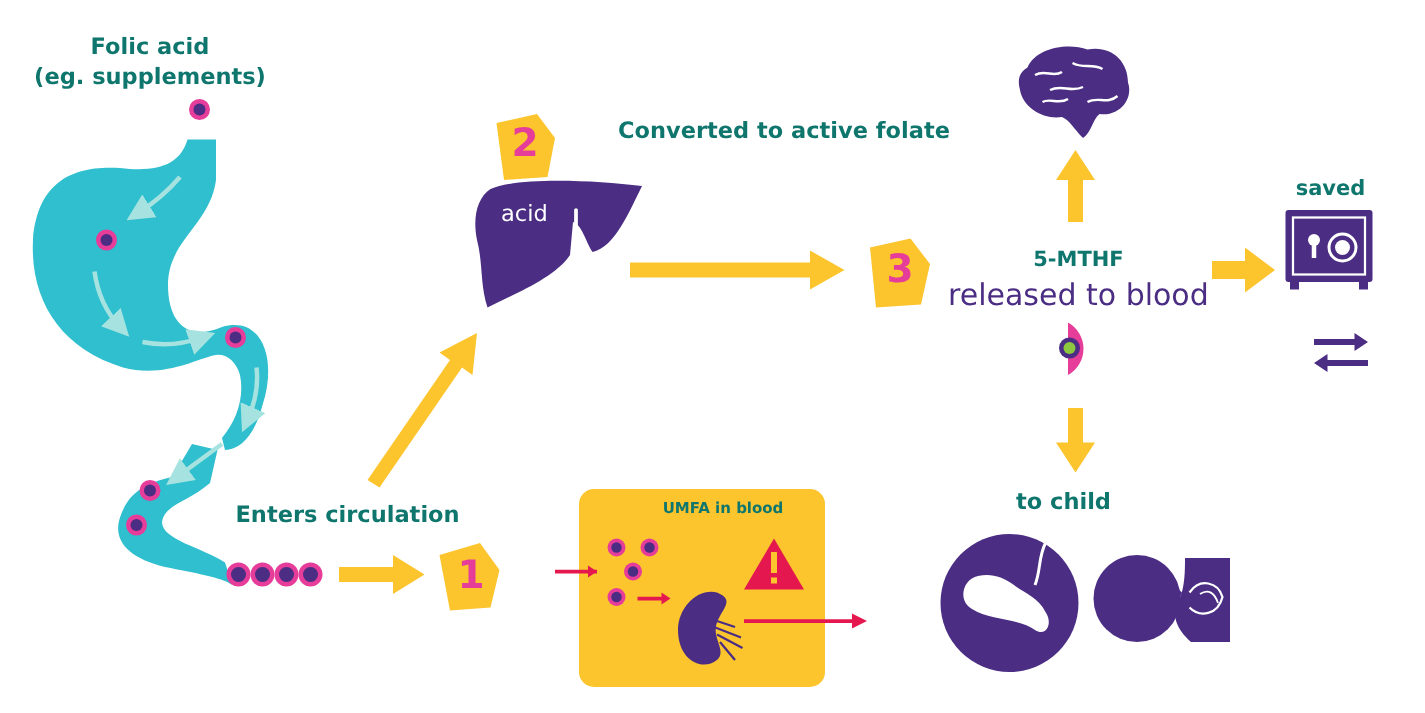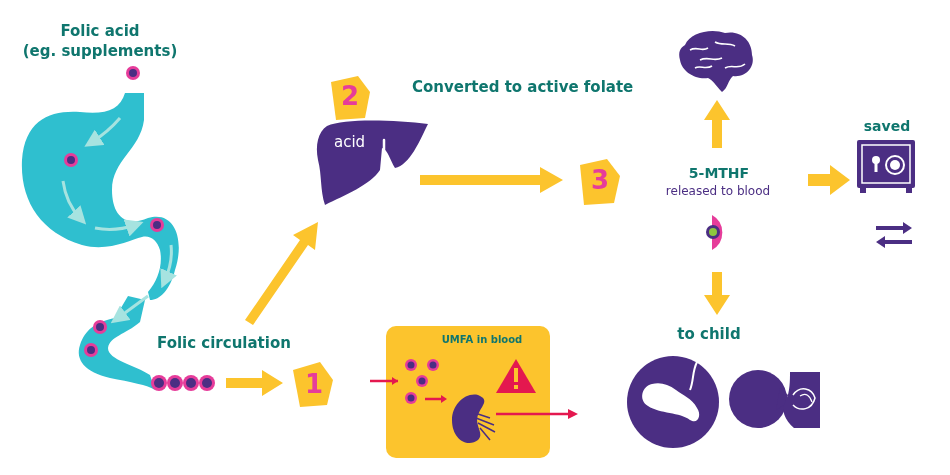--- a/index.html
+++ b/index.html
@@ -147,25 +147,25 @@
   <div class="abs lbl lbl-c" style="left:0; top:21px; width:200px; font-size:15px; line-height:20px;">
     <div>Folic acid</div>
     <div>(eg. supplements)</div>
   </div>
 
   <div class="abs lbl" style="left:412px; top:78px; font-size:15px;">Converted to active folate</div>
 
   <div class="abs" style="left:334px; top:133px; font-size:15px; color:#ffffff;">acid</div>
 
   <div class="abs lbl lbl-c" style="left:644px; top:165px; width:150px; font-size:14px;">5-MTHF</div>
-  <div class="abs lbl-c" style="left:632px; top:184px; width:172px; font-size:12px; color:#4b2e83; white-space:nowrap;">released to blood</div>
+  <div class="abs lbl-c" style="left:632px; top:184px; width:172px; font-size:20px; color:#4b2e83; white-space:nowrap;">released to blood</div>
 
   <div class="abs lbl lbl-c" style="left:852px; top:118px; width:70px; font-size:14px;">saved</div>
 
-  <div class="abs lbl" style="left:157px; top:334px; font-size:15px;">Folic circulation</div>
+  <div class="abs lbl" style="left:157px; top:334px; font-size:15px;">Enters circulation</div>
 
   <div class="abs lbl lbl-c" style="left:386px; top:334px; width:192px; font-size:10px;">UMFA in blood</div>
 
   <div class="abs lbl lbl-c" style="left:664px; top:325px; width:90px; font-size:15px;">to child</div>
 
   <div class="abs" style="left:300px; top:369px; width:28px; text-align:center; font-size:26px; font-weight:bold; color:#e63c9a;">1</div>
   <div class="abs" style="left:335px; top:81px; width:30px; text-align:center; font-size:26px; font-weight:bold; color:#e63c9a;">2</div>
   <div class="abs" style="left:585px; top:165px; width:30px; text-align:center; font-size:26px; font-weight:bold; color:#e63c9a;">3</div>
 
 </div>

